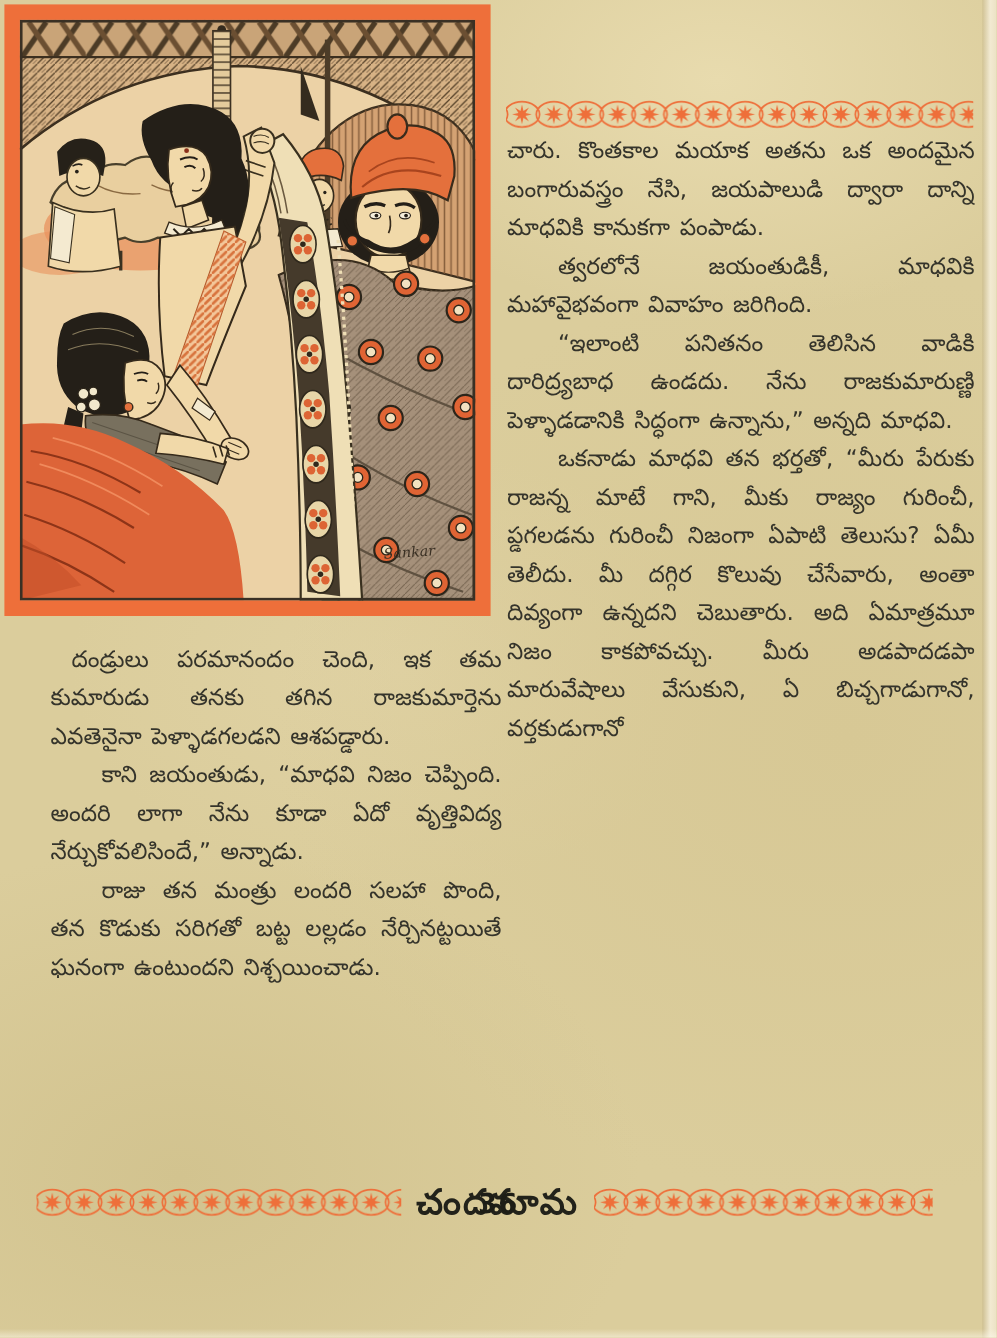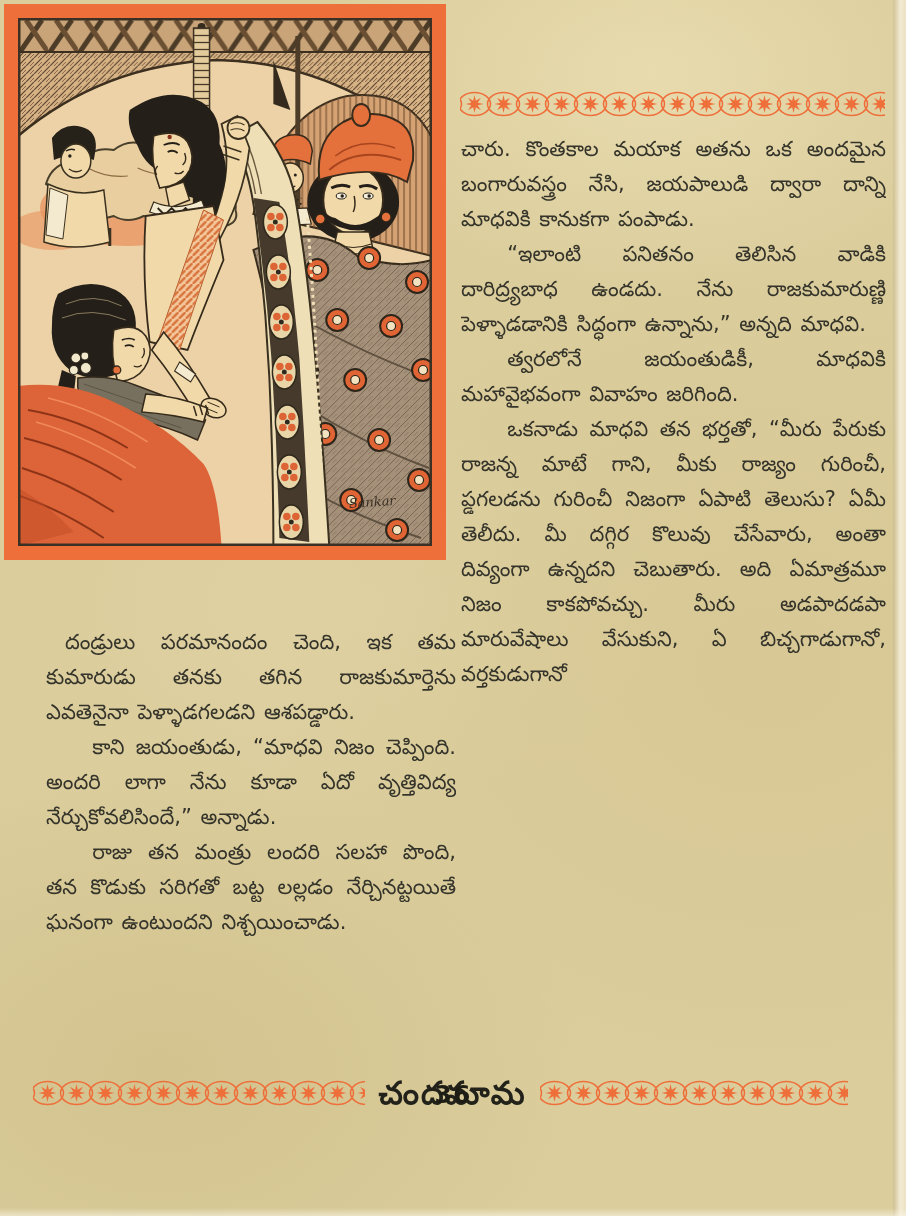--- a/index.html
+++ b/index.html
@@ -29,22 +29,22 @@
   .illo-frame svg{display:block;width:100%;height:100%;}
   
   .col{
     position:absolute;text-align:justify;color:#35342b;
     font-size:21px;line-height:35px;overflow:hidden;
     word-spacing:2px;
   }
   .col p{margin:0;}
   .col p.ind{text-indent:2.2em;}
   .col p.ind-sm{text-indent:0.9em;}
-  .col-left{left:46px;top:582px;width:410px;height:482px;margin-top:43px;}
-  .col-right{left:461px;top:132px;width:425px;height:938px;}
+  .col-left{left:46px;top:582px;width:410px;height:482px;}
+  .col-right{left:461px;top:120px;width:425px;height:938px;}
   
   .band{display:block;}
   .band-top{position:absolute;left:460px;top:91px;}
   
   .footer{
     position:absolute;left:0;top:1076px;width:881px;
     display:flex;align-items:center;justify-content:center;gap:13px;
   }
   .mag-title{
     font-weight:bold;font-size:32px;color:#22221a;letter-spacing:2px;
@@ -357,22 +357,22 @@
       <ellipse cx="-14.5" cy="13" rx="16" ry="11.5" fill="none" stroke="#ee6f3a" stroke-width="1.6"></ellipse>
       <ellipse cx="43.5" cy="13" rx="16" ry="11.5" fill="none" stroke="#ee6f3a" stroke-width="1.6"></ellipse>
       <polygon fill="#ee6f3a" points="23.5,13 17.73,14.34 20.86,19.36 15.84,16.23 14.5,22 13.16,16.23 8.14,19.36 11.27,14.34 5.5,13 11.27,11.66 8.14,6.64 13.16,9.77 14.5,4 15.84,9.77 20.86,6.64 17.73,11.66"></polygon>
     </pattern>
   </defs>
   <rect width="425" height="26" fill="url(#bp1)"></rect>
 </svg>
 
 <div class="col col-right">
   <p>చారు. కొంతకాల మయాక అతను ఒక అందమైన బంగారువస్త్రం నేసి, జయపాలుడి ద్వారా దాన్ని మాధవికి కానుకగా పంపాడు.</p>
+  <p class="ind">త్వరలోనే జయంతుడికీ, మాధవికి మహావైభవంగా వివాహం జరిగింది.</p>
   <p class="ind">“ఇలాంటి పనితనం తెలిసిన వాడికి దారిద్ర్యబాధ ఉండదు. నేను రాజకుమారుణ్ణి పెళ్ళాడడానికి సిద్ధంగా ఉన్నాను,” అన్నది మాధవి.</p>
-  <p class="ind">త్వరలోనే జయంతుడికీ, మాధవికి మహావైభవంగా వివాహం జరిగింది.</p>
   <p class="ind">ఒకనాడు మాధవి తన భర్తతో, “మీరు పేరుకు రాజన్న మాటే గాని, మీకు రాజ్యం గురించీ, ప్డగలడను గురించీ నిజంగా ఏపాటి తెలుసు? ఏమీ తెలీదు. మీ దగ్గిర కొలువు చేసేవారు, అంతా దివ్యంగా ఉన్నదని చెబుతారు. అది ఏమాత్రమూ నిజం కాకపోవచ్చు. మీరు అడపాదడపా మారువేషాలు వేసుకుని, ఏ బిచ్చగాడుగానో, వర్తకుడుగానో</p>
 </div>
 
 <div class="col col-left">
   <p class="ind-sm">దండ్రులు పరమానందం చెంది, ఇక తమ కుమారుడు తనకు తగిన రాజకుమార్తెను ఎవతెనైనా పెళ్ళాడగలడని ఆశపడ్డారు.</p>
   <p class="ind">కాని జయంతుడు, “మాధవి నిజం చెప్పింది. అందరి లాగా నేను కూడా ఏదో వృత్తివిద్య నేర్చుకోవలిసిందే,” అన్నాడు.</p>
   <p class="ind">రాజు తన మంత్రు లందరి సలహా పొంది, తన కొడుకు సరిగతో బట్ట లల్లడం నేర్చినట్టయితే ఘనంగా ఉంటుందని నిశ్చయించాడు.</p>
 </div>
 
 <div class="footer">

